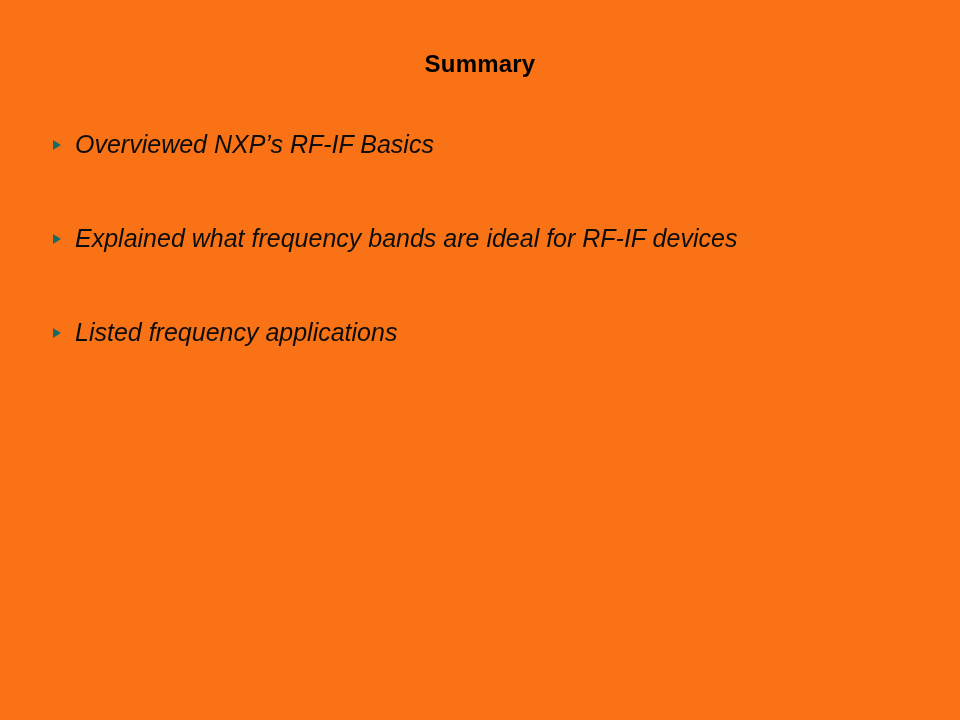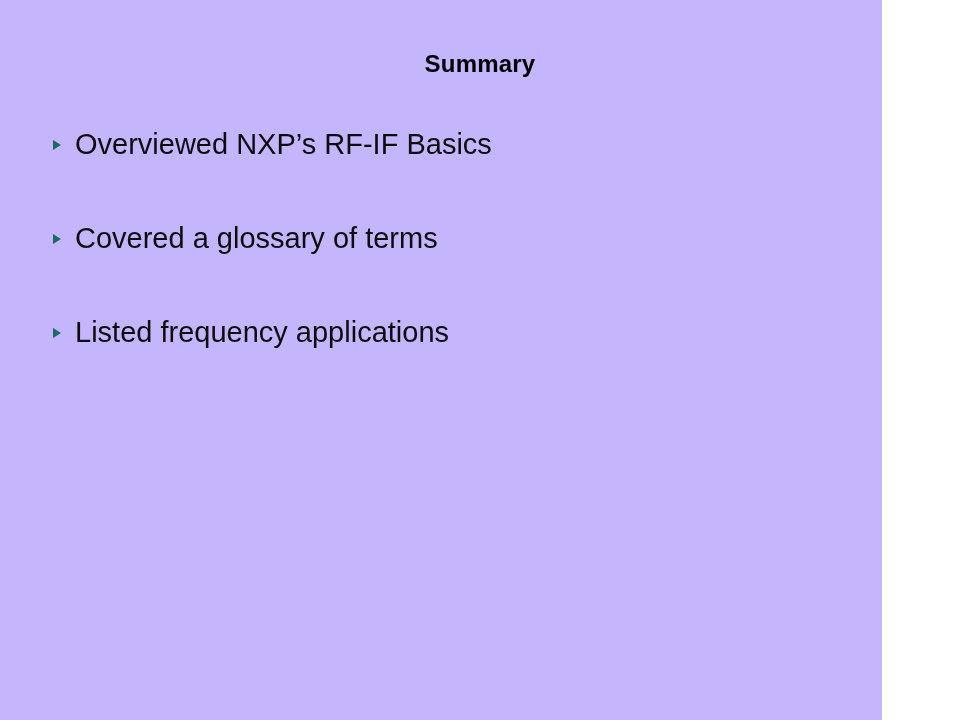--- a/index.html
+++ b/index.html
@@ -10,23 +10,23 @@
   body {
     width: 960px;
     height: 720px;
     background: #ffffff;
     font-family: "Liberation Sans", sans-serif;
     overflow: hidden;
   }
 
   .slide {
     position: relative;
-    width: 882px;
+    width: 960px;
     height: 720px;
-    background: #c4b5fd;
+    background: #f97316;
   }
 
   
   .slide-title {
     position: absolute;
     top: 50px;
     left: 0;
     width: 960px;
     text-align: center;
     font-size: 24px;
@@ -62,54 +62,55 @@
     height: 32px;
     padding-top: 1px;
   }
 
   .bullet-marker svg {
     display: block;
   }
 
   .bullet-text {
     flex: 1 1 auto;
-    font-size: 29px;
+    font-size: 25px;
     line-height: 32px;
     color: #0d0d0d;
     white-space: nowrap;
     font-weight: normal;
+    font-style: italic;
   }
 </style>
 </head>
 <body>
 
 <div class="slide">
 
   <div class="slide-title">Summary</div>
 
   <ul class="bullet-list">
 
     <li class="bullet-item">
       <span class="bullet-marker">
         <svg width="10" height="12" viewBox="0 0 10 12" aria-hidden="true">
           <polygon points="1,1 9,6 1,11" fill="#1a6b63"></polygon>
         </svg>
       </span>
       <span class="bullet-text">Overviewed NXP’s RF-IF Basics</span>
     </li>
 
-
     <li class="bullet-item">
       <span class="bullet-marker">
         <svg width="10" height="12" viewBox="0 0 10 12" aria-hidden="true">
           <polygon points="1,1 9,6 1,11" fill="#1a6b63"></polygon>
         </svg>
       </span>
-      <span class="bullet-text">Covered a glossary of terms</span>
+      <span class="bullet-text">Explained what frequency bands are ideal for RF-IF devices</span>
     </li>
+
 
 
     <li class="bullet-item">
       <span class="bullet-marker">
         <svg width="10" height="12" viewBox="0 0 10 12" aria-hidden="true">
           <polygon points="1,1 9,6 1,11" fill="#1a6b63"></polygon>
         </svg>
       </span>
       <span class="bullet-text">Listed frequency applications</span>
     </li>

